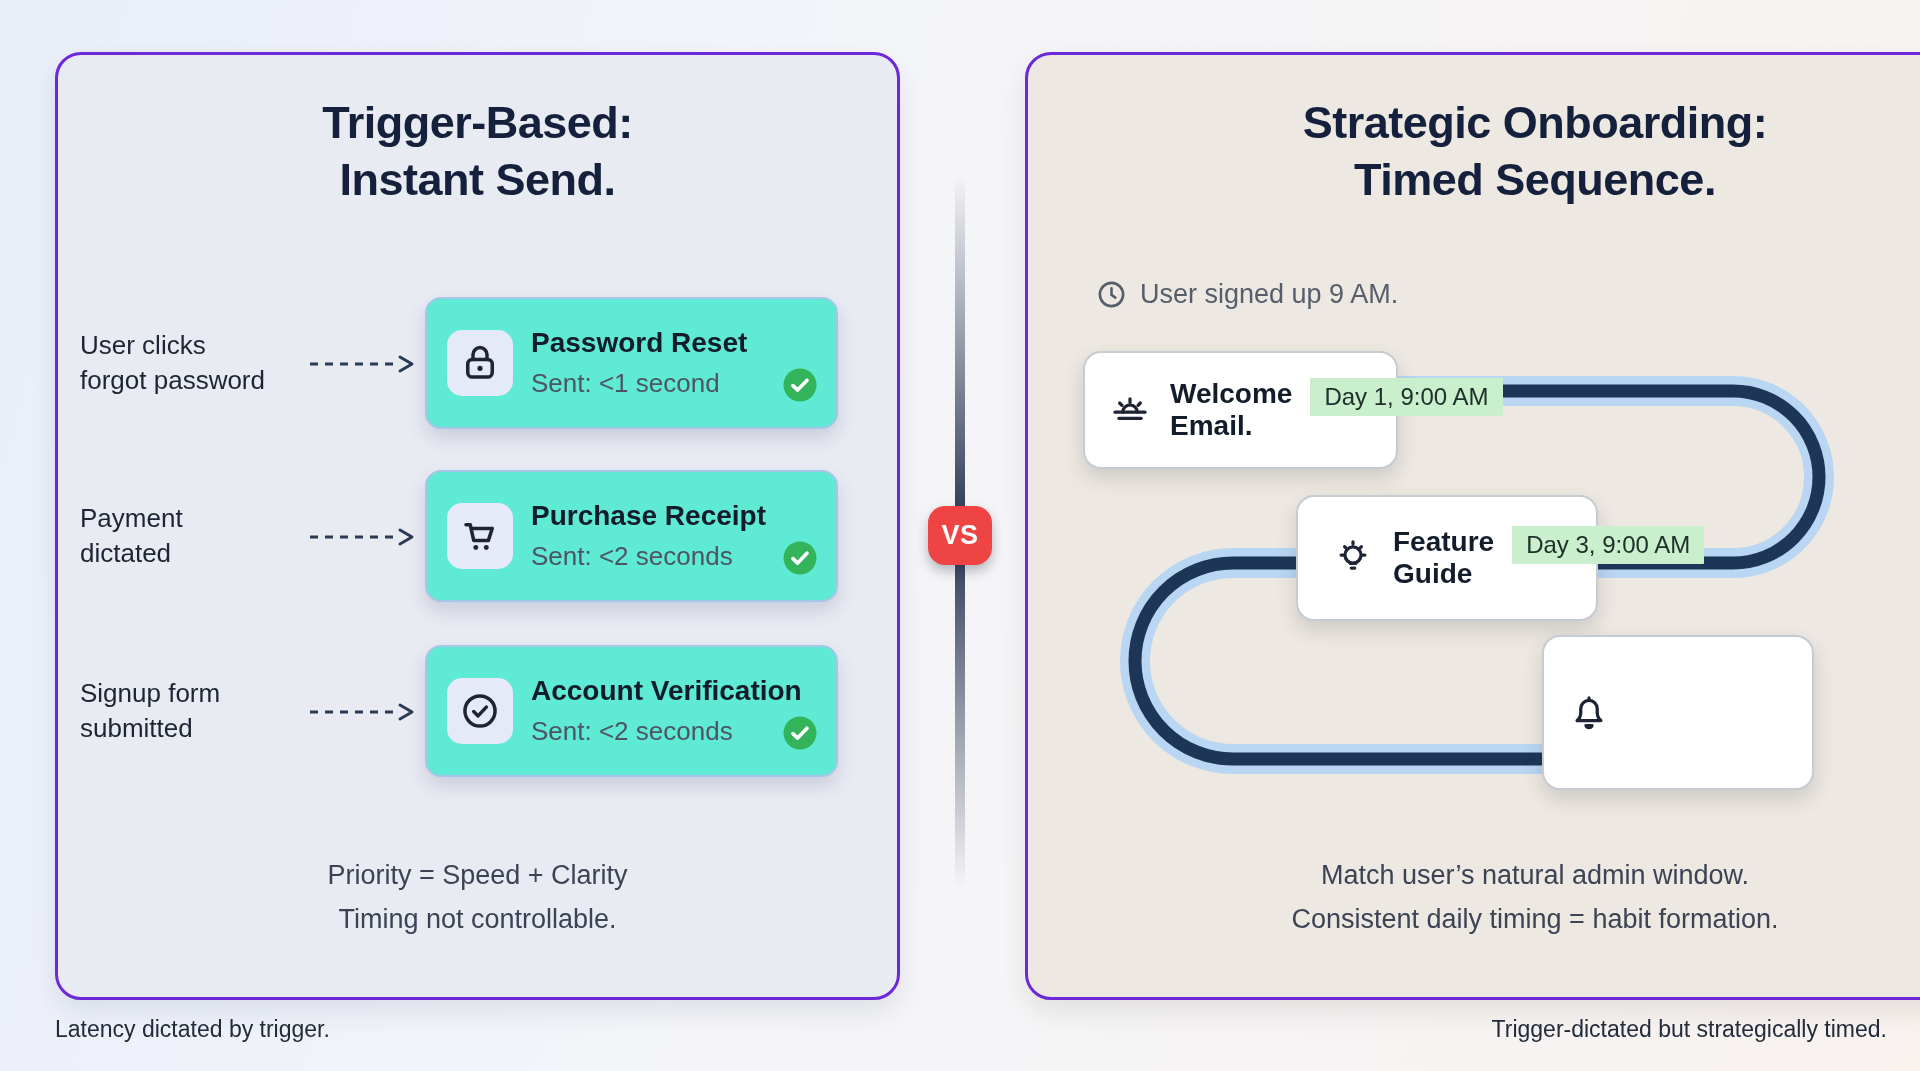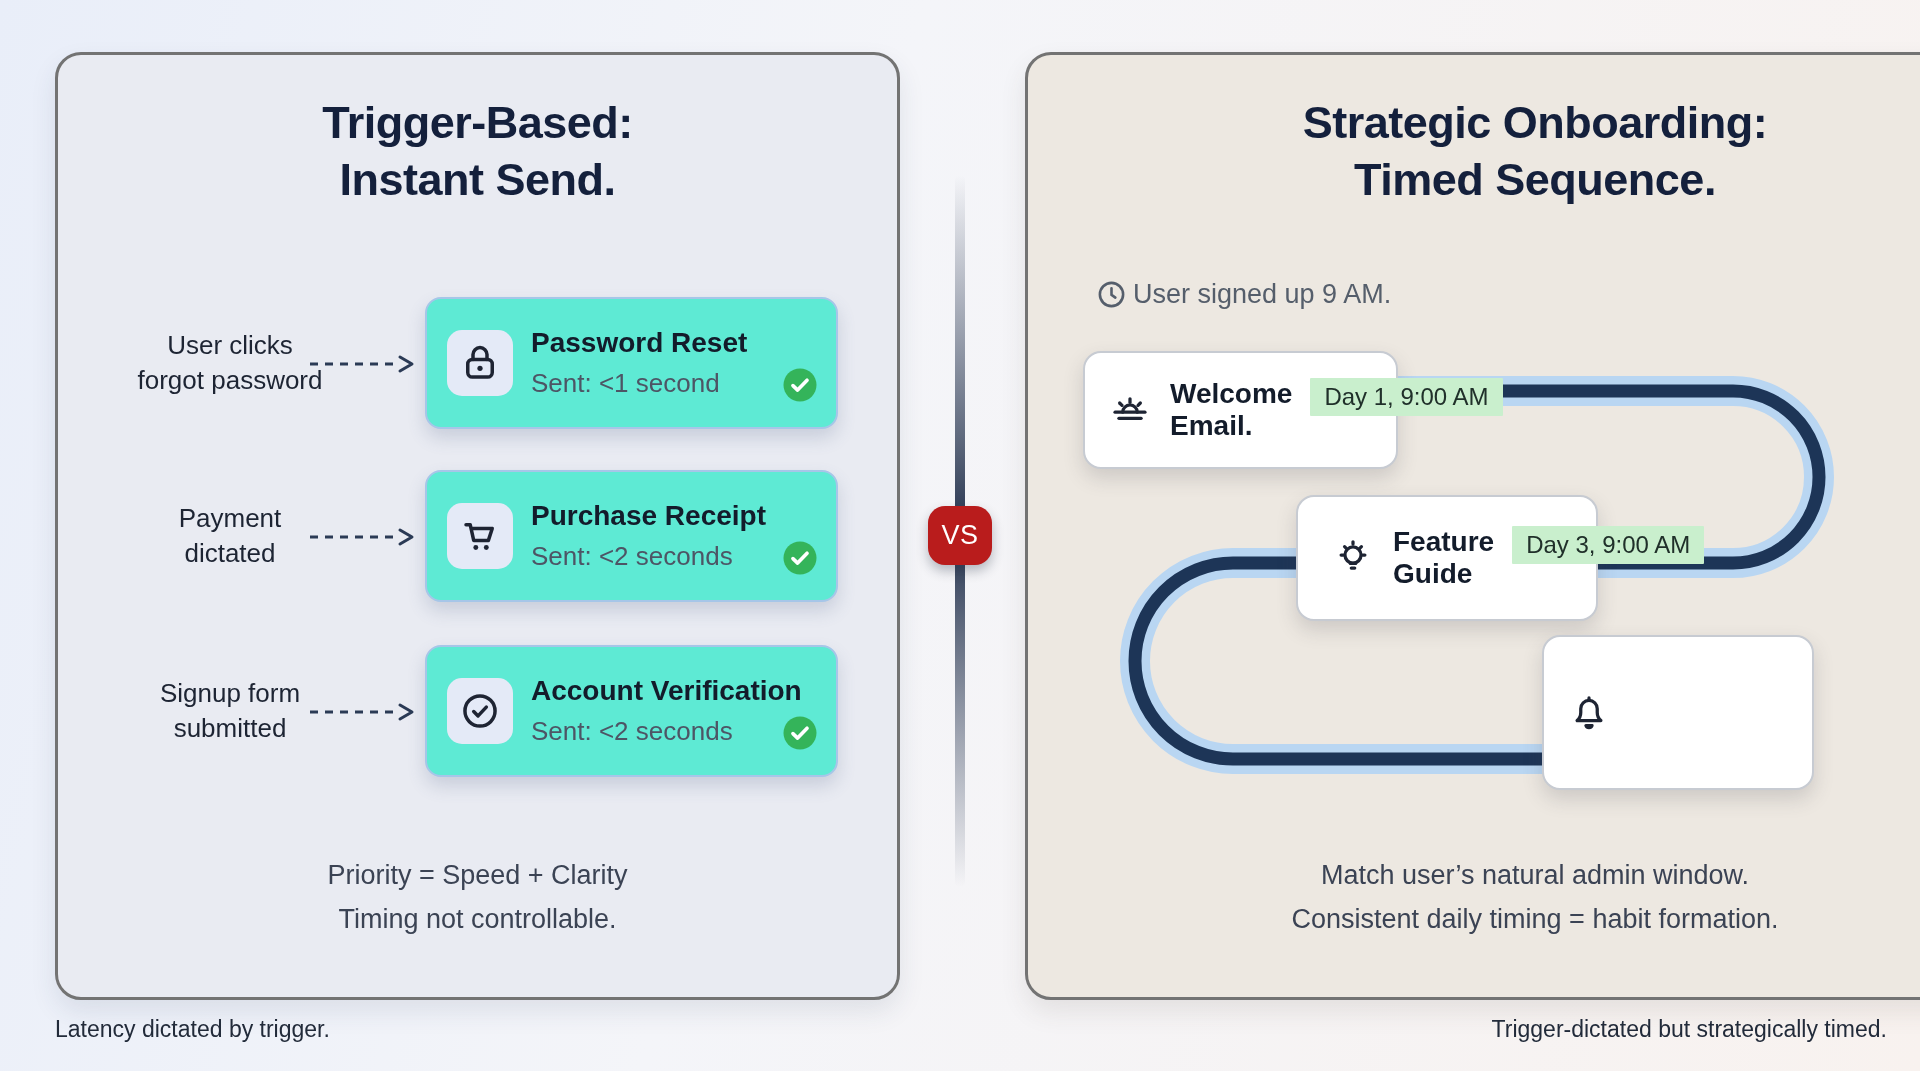--- a/index.html
+++ b/index.html
@@ -6,21 +6,21 @@
   html,body { width:1920px; height:1071px; overflow:hidden; }
   body {
     font-family:"Liberation Sans", sans-serif;
     background:linear-gradient(105deg,#e9eef9 0%,#f4f5f9 42%,#f8f2ef 100%);
     position:relative;
     color:#151f38;
   }
 
   .panel {
     position:absolute; top:52px; height:948px;
-    border:3px solid #737373; border-radius:26px;
+    border:3px solid #6d28d9; border-radius:26px;
   }
   .panel-left  { left:55px;  width:845px; background:#e9ebf2; box-shadow:0 12px 26px rgba(40,55,90,.10); }
   .panel-right { left:1025px; width:1020px; background:#ede8e1; box-shadow:0 12px 26px rgba(70,60,50,.10); }
 
   .panel-title {
     position:absolute; top:40px; left:0; right:0; z-index:3;
     text-align:center; font-size:45px; font-weight:bold;
     color:#14203c; line-height:1.26; letter-spacing:-.5px;
   }
 
@@ -35,21 +35,21 @@
     flex:none; width:66px; height:66px; border-radius:15px;
     background:#e4eaf7; display:flex; align-items:center; justify-content:center;
   }
   .icon-tile svg { width:42px; height:42px; }
   .card-text  { flex:1; min-width:0; }
   .card-title { font-size:28px; font-weight:bold; color:#131c2b; margin-bottom:9px; }
   .card-sent  { font-size:26px; color:#4d5565; }
   .status-check { position:absolute; right:18px; bottom:24px; width:36px; height:36px; }
 
   .trigger-label {
-    position:absolute; left:22px; width:300px; text-align:center;
+    position:absolute; left:22px; width:300px; text-align:left;
     font-size:26px; font-weight:500; color:#1d2433; line-height:1.35;
   }
   .dash-arrow { position:absolute; left:250px; width:108px; height:20px; }
 
   .panel-footer {
     position:absolute; left:0; right:0; top:798px; text-align:center;
     font-size:27px; color:#3b4354; line-height:44px;
   }
 
   .caption {
@@ -61,30 +61,30 @@
   
   .divider-line {
     position:absolute; left:955px; top:175px; width:10px; height:712px;
     background:linear-gradient(180deg,
       rgba(38,52,79,0) 0%, rgba(38,52,79,.75) 38%,
       #25334e 50%, rgba(38,52,79,.75) 62%, rgba(38,52,79,0) 100%);
     border-radius:5px; z-index:4;
   }
   .vs-badge {
     position:absolute; left:928px; top:506px; width:64px; height:59px;
-    background:#b91c1c; border-radius:17px; z-index:5;
+    background:#ef4444; border-radius:17px; z-index:5;
     display:flex; align-items:center; justify-content:center;
-    color:#fff; font-size:27px; font-weight:normal; letter-spacing:.5px;
+    color:#fff; font-size:27px; font-weight:bold; letter-spacing:.5px;
     box-shadow:0 6px 12px rgba(30,40,60,.30);
   }
 
   
   .clock-row {
     position:absolute; left:68px; top:224px; z-index:3;
-    display:flex; align-items:center; gap:6px;
+    display:flex; align-items:center; gap:13px;
     font-size:27px; color:#555e6b;
   }
   .clock-row svg { width:31px; height:31px; }
 
   .journey-path { position:absolute; left:0; top:0; width:860px; height:948px; z-index:1; }
 
   .step-card {
     position:absolute; z-index:2;
     background:#fff; border:2px solid #c7cbd2; border-radius:18px;
     box-shadow:0 9px 20px rgba(60,60,70,.18);

